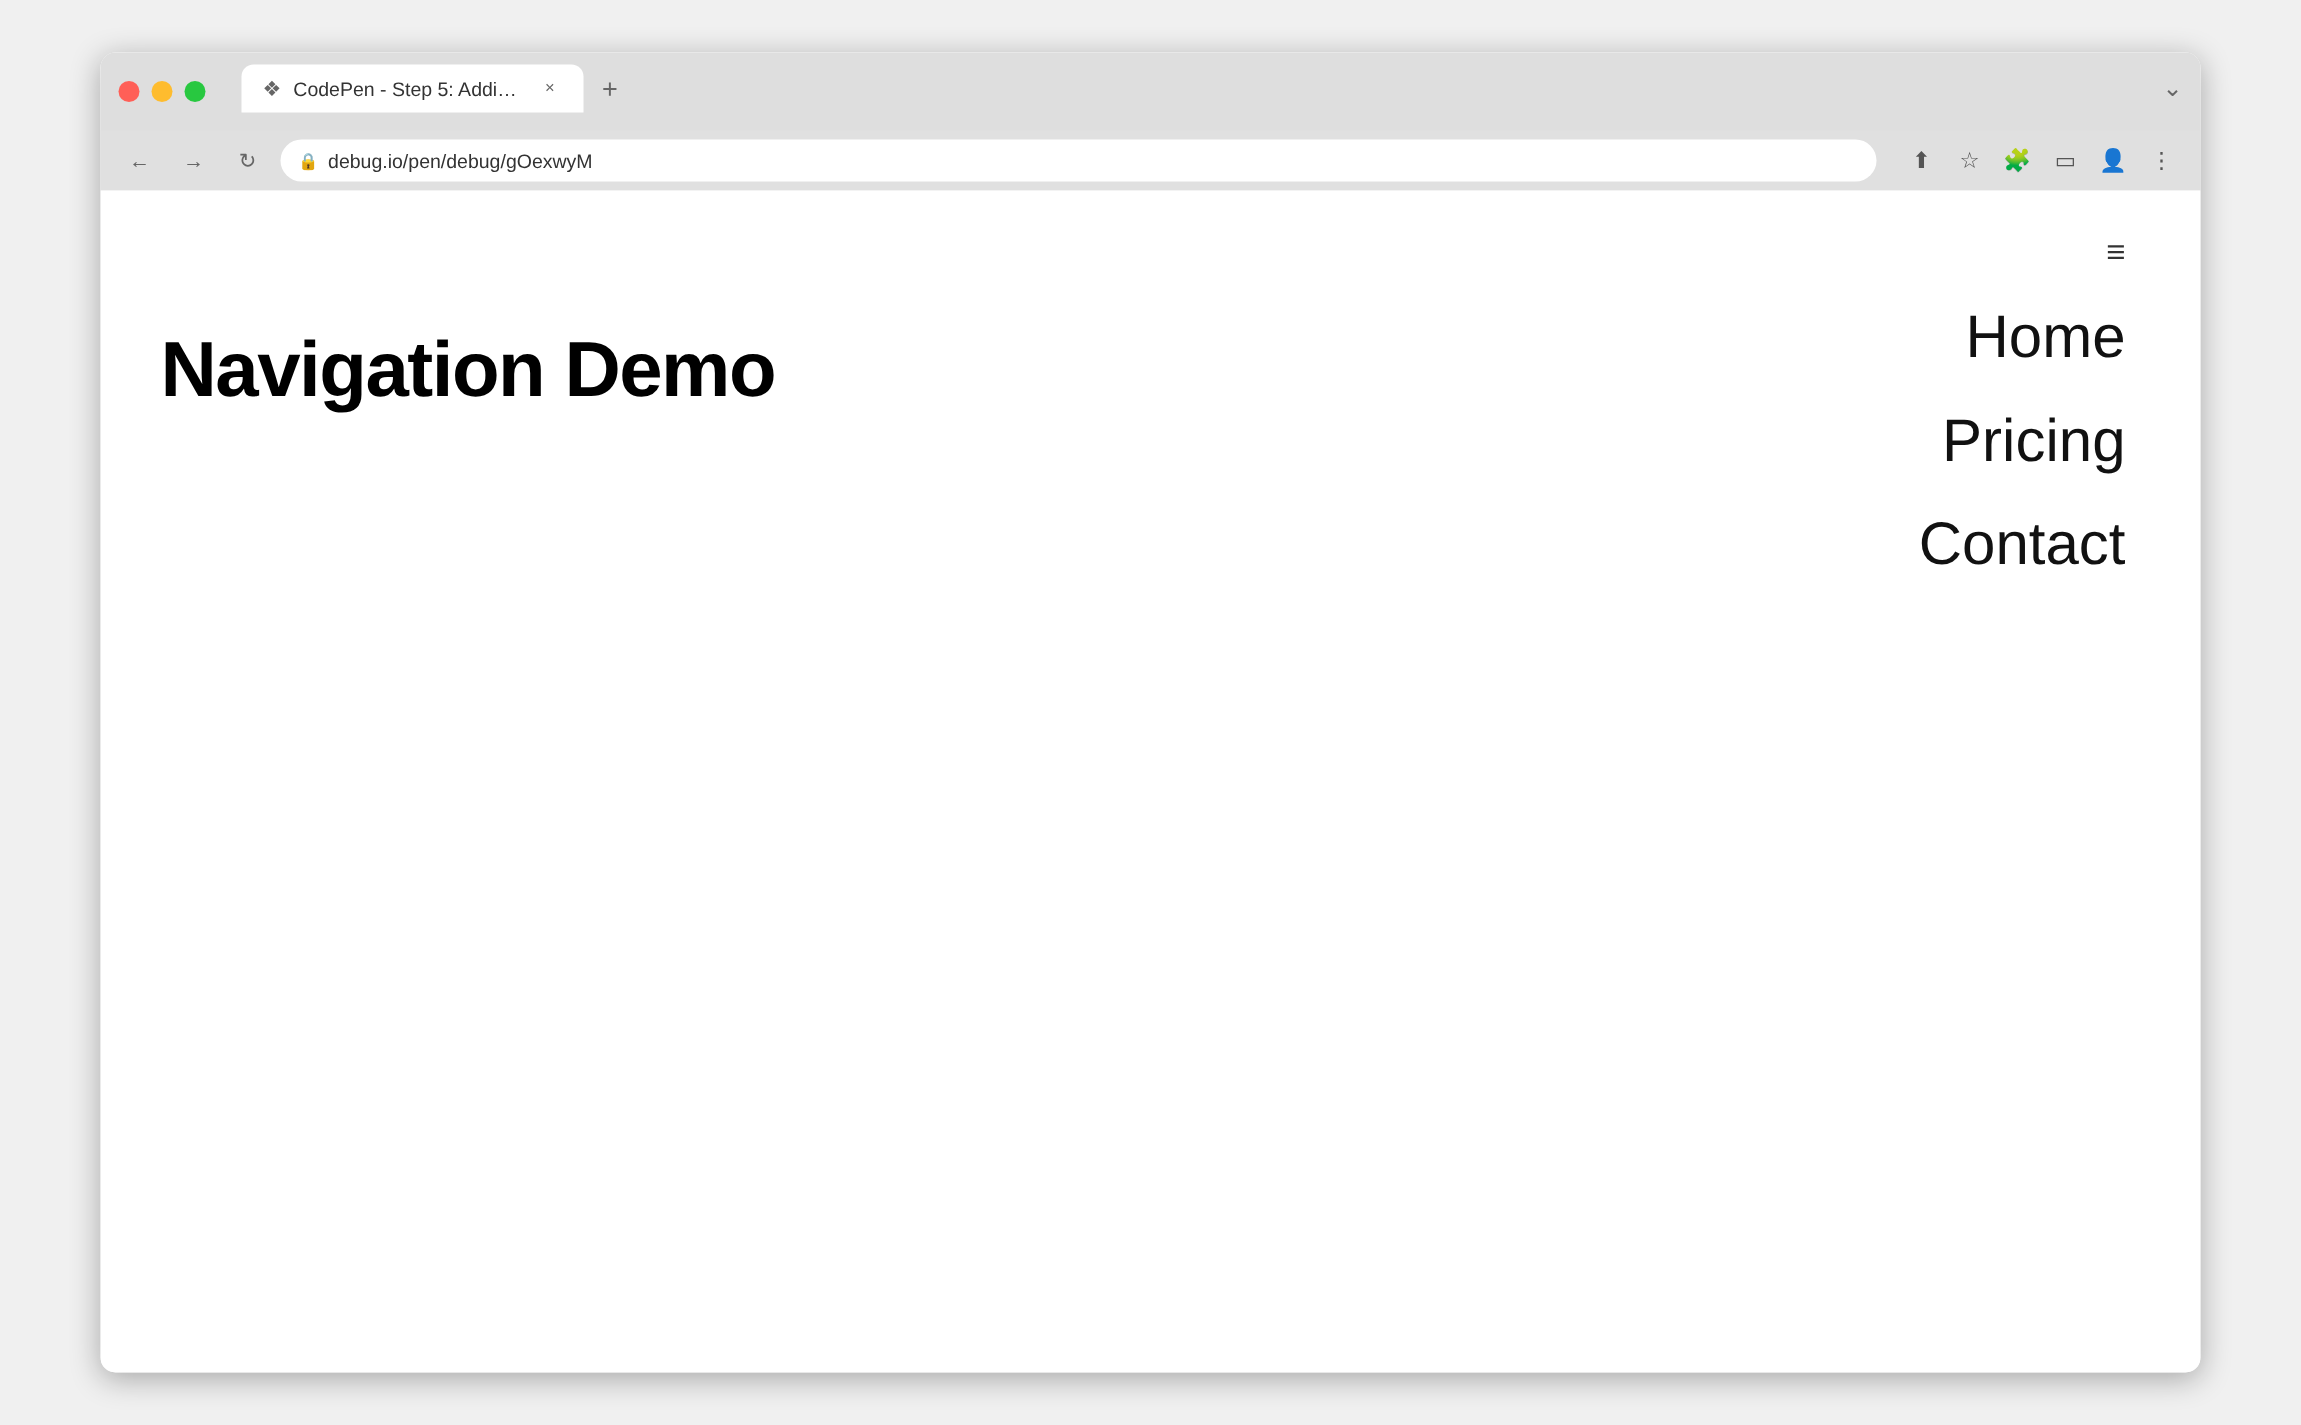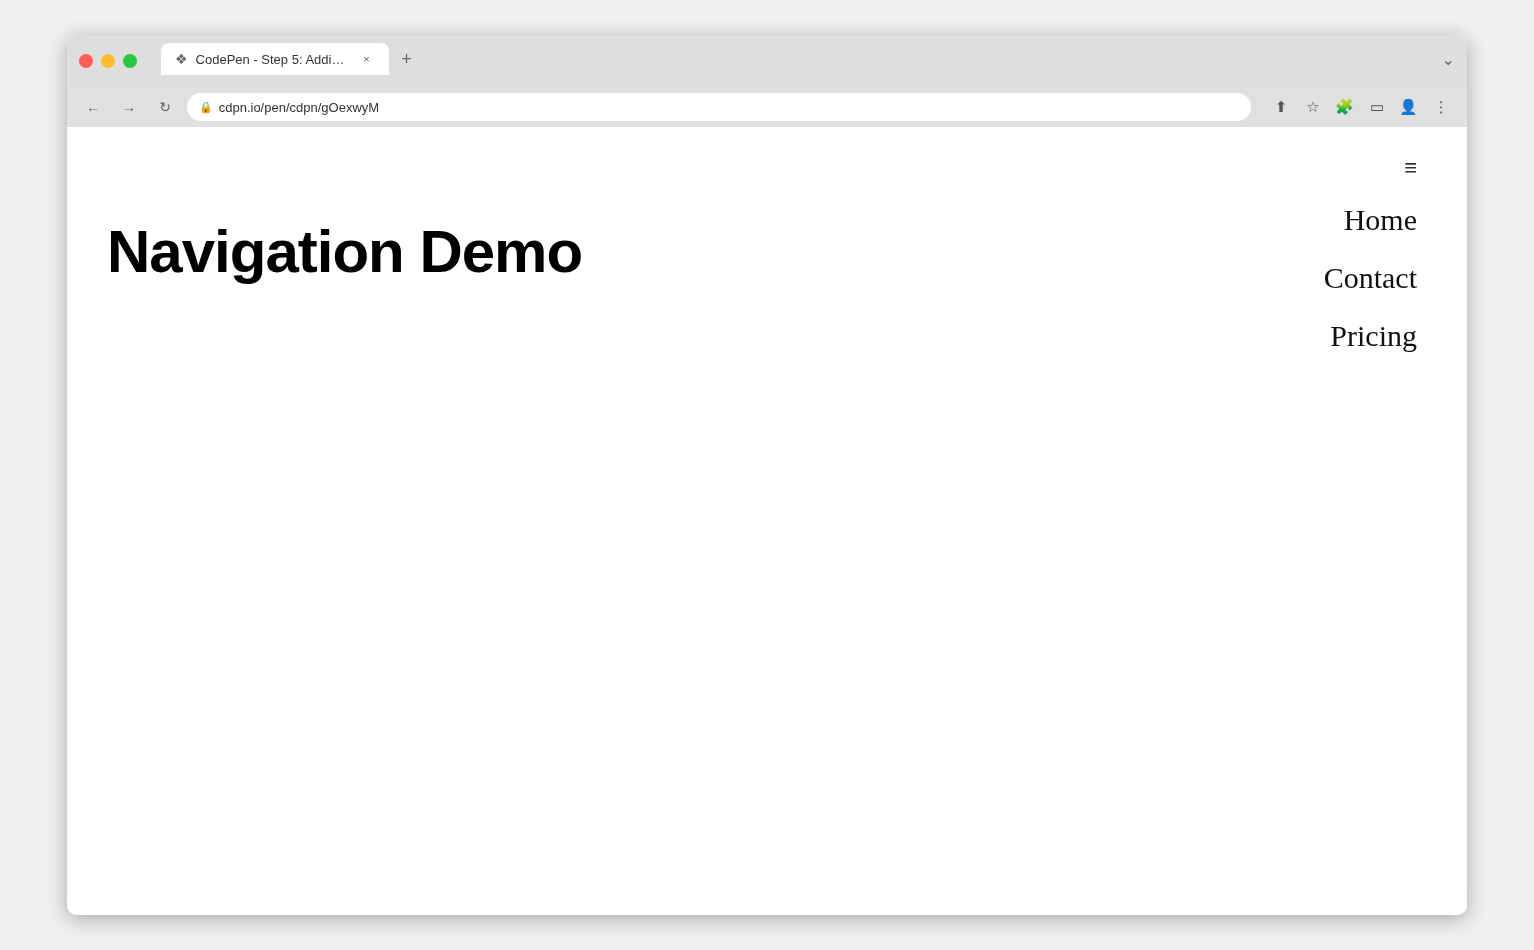--- a/index.html
+++ b/index.html
@@ -189,21 +189,21 @@
       flex: 1;
       background: white;
       position: relative;
       overflow: hidden;
     }
 
     .page-title {
       position: absolute;
       top: 90px;
       left: 40px;
-      font-size: 60px;
+      font-size: 52px;
       font-weight: 900;
       color: #000;
       letter-spacing: -1px;
       font-family: -apple-system, BlinkMacSystemFont, 'Arial Black', sans-serif;
     }
 
     
     .nav-menu {
       position: absolute;
       top: 30px;
@@ -217,28 +217,28 @@
     .hamburger {
       font-size: 22px;
       color: #333;
       margin-bottom: 12px;
       cursor: pointer;
       line-height: 1;
       align-self: flex-end;
     }
 
     .nav-item {
-      font-size: 30px;
+      font-size: 40px;
       color: #111;
       text-decoration: none;
       padding: 12px 0;
       display: block;
       text-align: left;
       cursor: pointer;
-      font-family: Liberation Serif, serif;
+      font-family: Liberation Sans, sans-serif;
       font-weight: 400;
     }
 
     .nav-item.active {
       color: #1a1aaf;
       text-decoration: underline;
       text-decoration-thickness: 3px;
       text-underline-offset: 4px;
     }
   </style>
@@ -265,37 +265,37 @@
       <div class="tab-dropdown">⌄</div>
     </div>
 
     <div class="address-bar-row">
       <div class="nav-btn">←</div>
       <div class="nav-btn">→</div>
       <div class="nav-btn">↻</div>
 
       <div class="address-field">
         <span class="lock-icon">🔒</span>
-        <span class="address-text">cdpn.io/pen/cdpn/gOexwyM</span>
+        <span class="address-text">debug.io/pen/debug/gOexwyM</span>
       </div>
 
       <div class="toolbar-icons">
         <div class="toolbar-icon">⬆</div>
         <div class="toolbar-icon">☆</div>
         <div class="toolbar-icon">🧩</div>
         <div class="toolbar-icon">▭</div>
         <div class="toolbar-icon">👤</div>
         <div class="toolbar-icon">⋮</div>
       </div>
     </div>
   </div>
 
   <div class="page-content">
     <h1 class="page-title">Navigation Demo</h1>
 
     <nav class="nav-menu">
       <div class="hamburger">≡</div>
       <a class="nav-item">Home</a>
+      <a class="nav-item">Pricing</a>
       <a class="nav-item">Contact</a>
-      <a class="nav-item">Pricing</a>
     </nav>
   </div>
 </div>
 
 </body></html>

